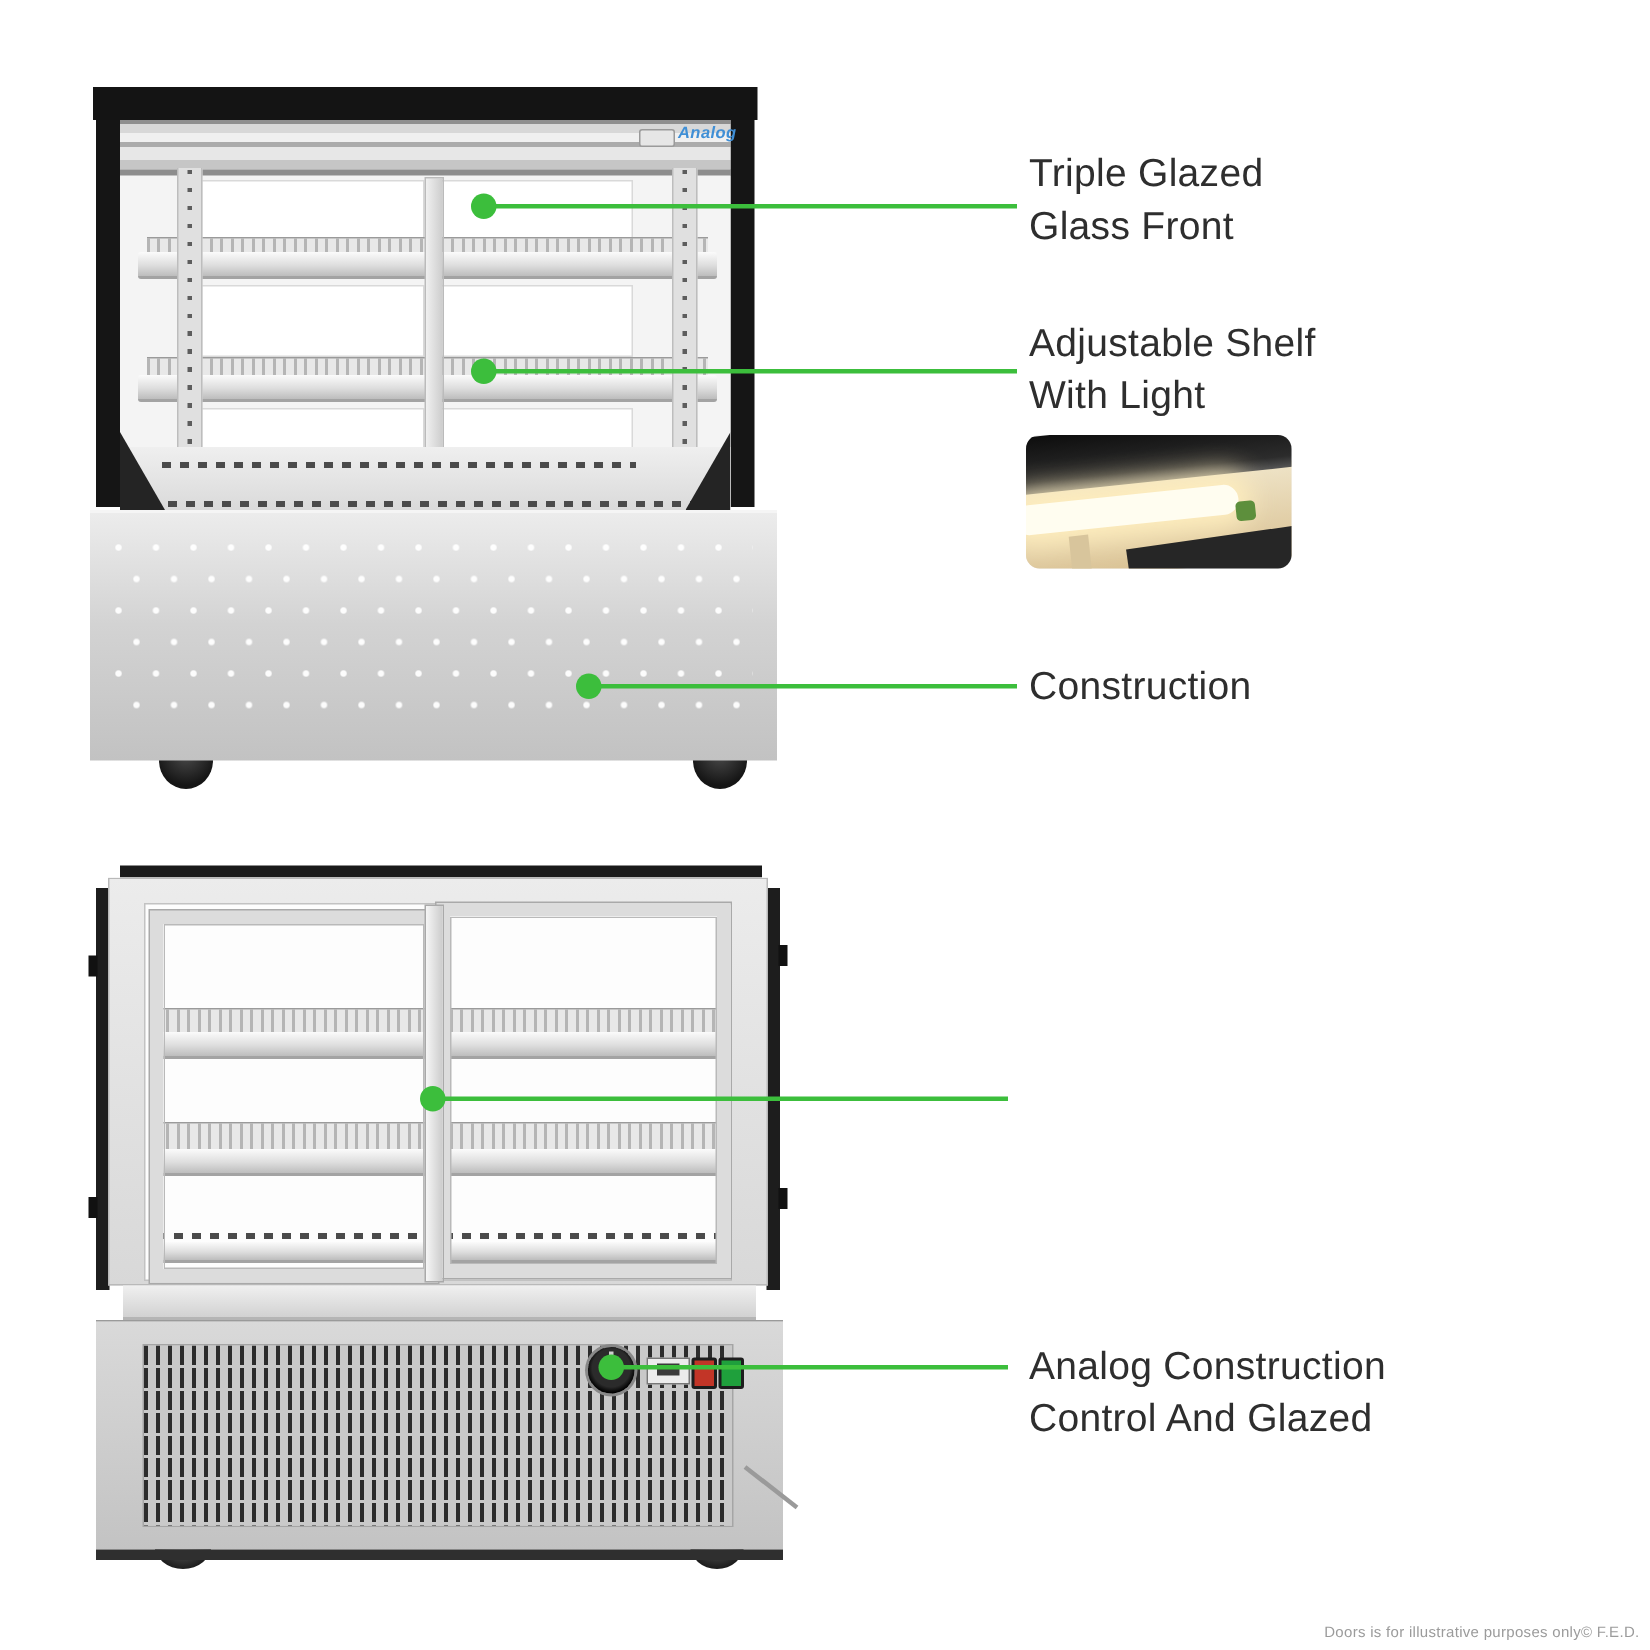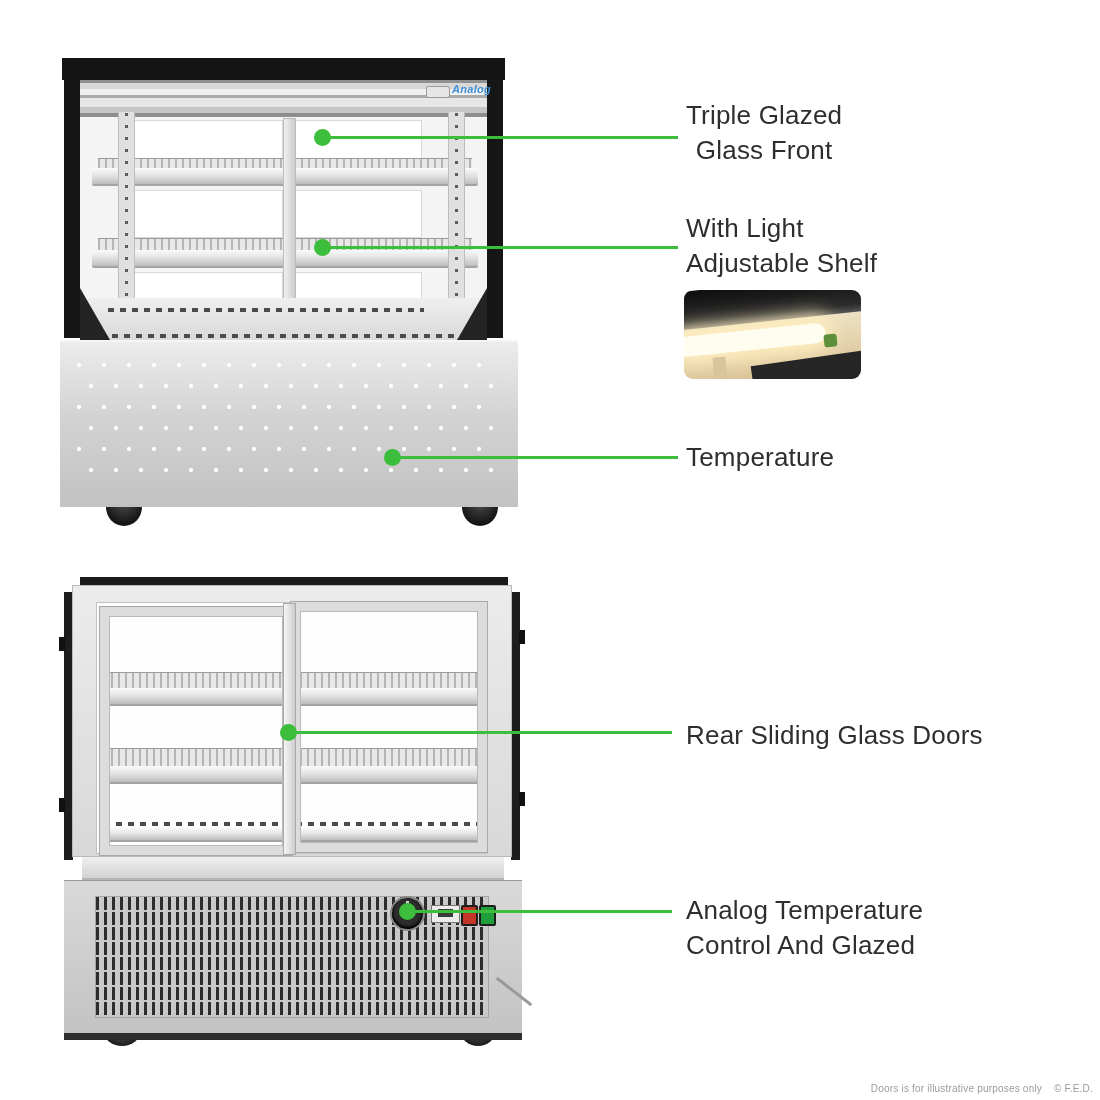--- a/index.html
+++ b/index.html
@@ -81,21 +81,21 @@
   .inset{left:684px;top:290px;width:177px;height:89px;border-radius:9px;overflow:hidden;background:#ededed;z-index:20;}
   .inset .warm{position:absolute;left:-12px;top:26px;width:210px;height:64px;background:linear-gradient(180deg,#efe4c8,#d9c193);transform:rotate(-6deg);}
   .inset .band{position:absolute;left:-12px;top:-8px;width:210px;height:38px;background:linear-gradient(180deg,#0e0e0e,#2c2c2c 80%,#555);transform:rotate(-6deg);}
   .inset .tube{position:absolute;left:-8px;top:40px;width:150px;height:20px;border-radius:10px;background:#fffdf0;
     box-shadow:0 0 18px 9px rgba(255,238,190,.95);transform:rotate(-6deg);}
   .inset .cap{position:absolute;left:140px;top:44px;width:13px;height:13px;border-radius:3px;background:#5d8f3c;transform:rotate(-6deg);}
   .inset .post{position:absolute;left:30px;bottom:-8px;width:13px;height:30px;background:#d8c59c;transform:rotate(-6deg);}
   .inset .wedge{position:absolute;right:-22px;bottom:-20px;width:130px;height:42px;background:#262626;transform:rotate(-8deg);}
 
   .footer{position:absolute;right:7px;top:1083px;font-size:10px;color:var(--footer);letter-spacing:.2px;z-index:30;}
-  .footer .cp{margin-left:12px;}
+  .footer .cp{margin-left:0;}
 </style>
 </head>
 <body>
 
 <div class="canvas">
 
   <div>
     <div class="abs canopy"></div>
     <div class="abs wedgeL"></div>
     <div class="abs wedgeR"></div>
@@ -180,58 +180,54 @@
       <div class="displayWin">
           <div class="lcd"></div>
         </div>
       <div class="switch red"></div>
       <div class="switch green"></div>
     </div>
   </div>
 
   <div class="dot" style="left:314px;top:129px;"></div>
   <div class="cline" style="left:330px;top:136px;width:348px;"></div>
-  <div class="label" style="top:98px;text-align:center;">
+  <div class="label" style="top:98px;">
     <div>Triple Glazed</div>
     <div>Glass Front</div>
   </div>
 
   <div class="dot" style="left:314px;top:239px;"></div>
   <div class="cline" style="left:330px;top:246px;width:348px;"></div>
   <div class="label" style="top:211px;">
+    <div>Adjustable Shelf</div>
     <div>With Light</div>
-    <div>Adjustable Shelf</div>
   </div>
 
   <div class="abs inset">
     <div class="warm"></div>
     <div class="band"></div>
     <div class="tube"></div>
     <div class="cap"></div>
     <div class="post"></div>
     <div class="wedge"></div>
   </div>
 
   <div class="dot" style="left:384px;top:449px;"></div>
   <div class="cline" style="left:400px;top:456px;width:278px;"></div>
   <div class="label" style="top:440px;">
-    <div>Temperature</div>
+    <div>Construction</div>
   </div>
 
   <div class="dot" style="left:280px;top:724px;z-index:30;"></div>
   <div class="cline" style="left:296px;top:731px;width:376px;"></div>
-  <div class="label" style="top:718px;">
-    <div>Rear Sliding Glass Doors</div>
-    <div></div>
-  </div>
 
   <div class="dot" style="left:399px;top:903px;"></div>
   <div class="cline" style="left:414px;top:910px;width:258px;"></div>
   <div class="label" style="top:893px;">
-    <div>Analog Temperature</div>
+    <div>Analog Construction</div>
     <div>Control And Glazed</div>
   </div>
 
   <div class="footer">
     <span>Doors is for illustrative purposes only</span><span class="cp">© F.E.D.</span>
   </div>
 
 </div>
 
 </body></html>

